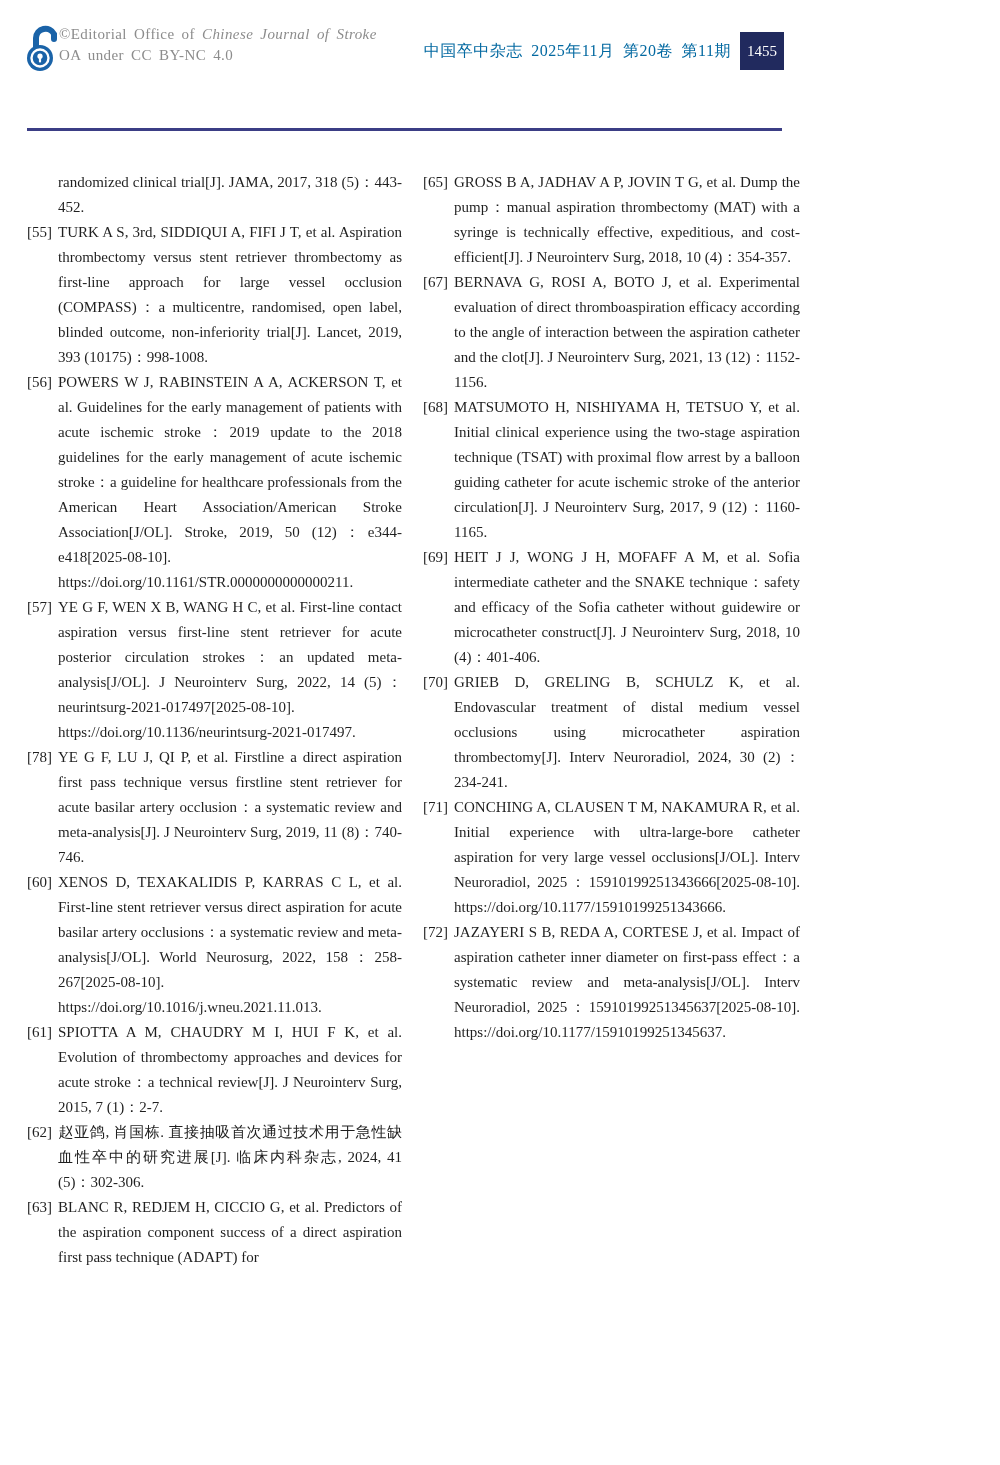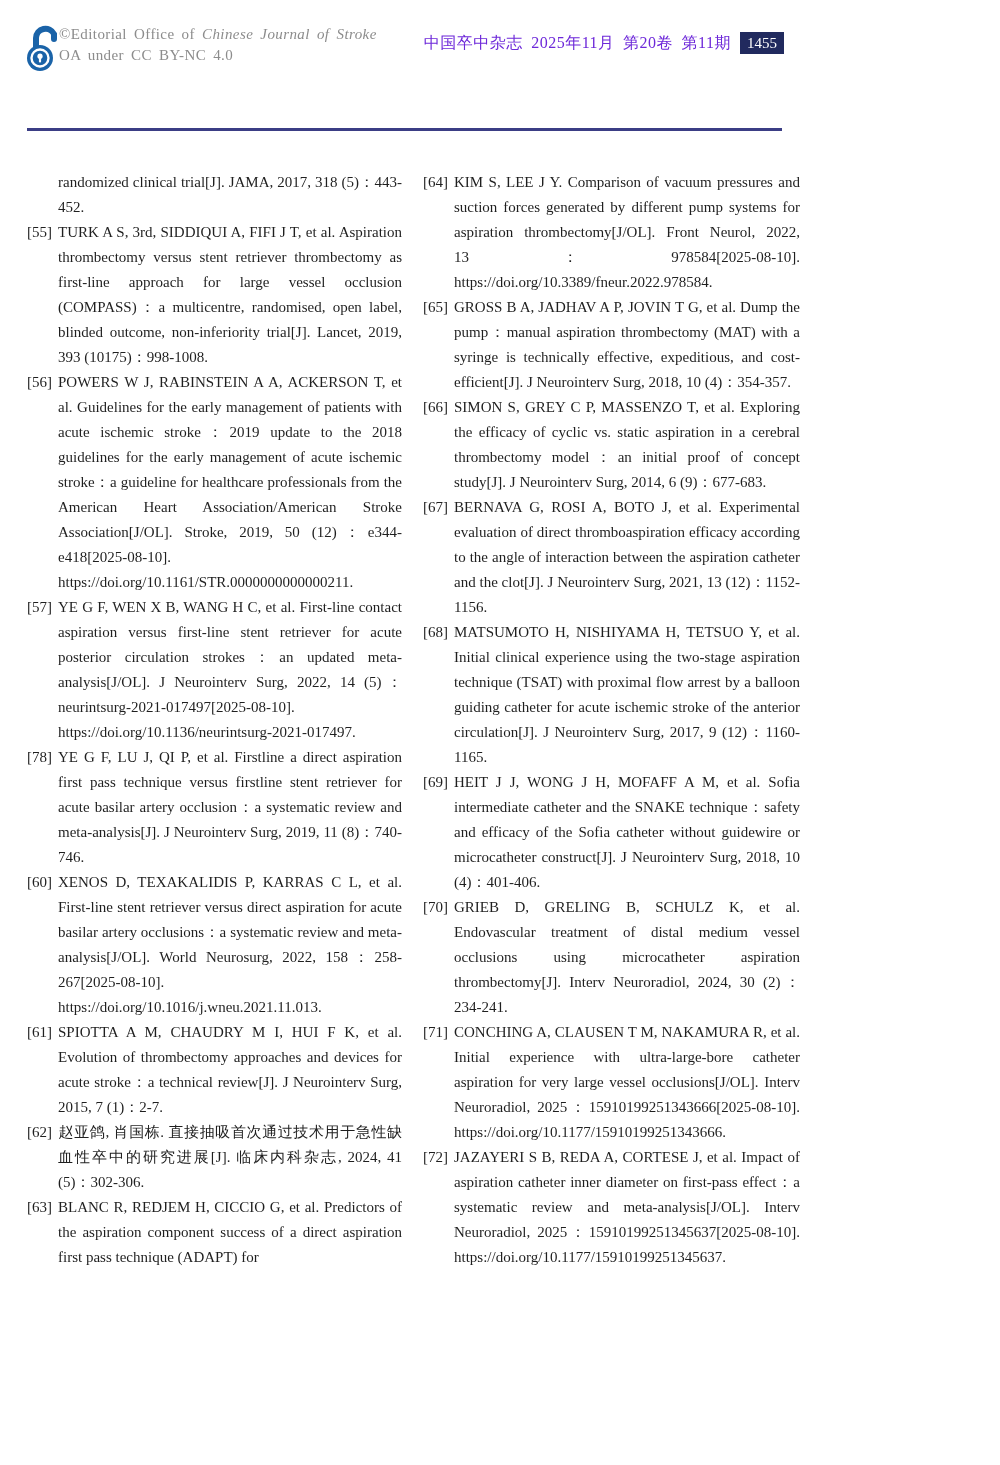--- a/index.html
+++ b/index.html
@@ -27,33 +27,33 @@
     word-spacing: 3px;
     white-space: nowrap;
   }
   .journal-italic { font-style: italic; }
   .header-right {
     position: absolute; right: 24px; top: 32px;
     display: flex; align-items: center;
     white-space: nowrap;
   }
   .issue-info {
-    color: #6d28d9;
+    color: #0369a1;
     font-size: 16px;
     letter-spacing: 0.5px;
     word-spacing: 4px;
     margin-right: 9px;
   }
   .page-number {
     display: inline-block;
     background: #212a5e;
     color: #ffffff;
     font-size: 15px;
     line-height: 22px;
-    padding: 0 7px;
+    padding: 8px 7px;
   }
   .rule {
     height: 3px;
     background: #3b3e85;
     margin: 0 26px 0 27px;
   }
   
   .columns {
     margin: 39px 0 0 27px;
     display: flex;
@@ -110,23 +110,21 @@
         <p class="ref"><span class="ref-label">[55]</span><span class="ref-text">TURK A S, 3rd, SIDDIQUI A, FIFI J T, et al. Aspiration thrombectomy versus stent retriever thrombectomy as first-line approach for large vessel occlusion (COMPASS)：a multicentre, randomised, open label, blinded outcome, non-inferiority trial[J]. Lancet, 2019, 393 (10175)：998-1008.</span></p>
         <p class="ref"><span class="ref-label">[56]</span><span class="ref-text">POWERS W J, RABINSTEIN A A, ACKERSON T, et al. Guidelines for the early management of patients with acute ischemic stroke：2019 update to the 2018 guidelines for the early management of acute ischemic stroke：a guideline for healthcare professionals from the American Heart Association/American Stroke Association[J/OL]. Stroke, 2019, 50 (12)：e344-e418[2025-08-10]. https://doi.org/10.1161/STR.0000000000000211.</span></p>
         <p class="ref"><span class="ref-label">[57]</span><span class="ref-text">YE G F, WEN X B, WANG H C, et al. First-line contact aspiration versus first-line stent retriever for acute posterior circulation strokes：an updated meta-analysis[J/OL]. J Neurointerv Surg, 2022, 14 (5)：neurintsurg-2021-017497[2025-08-10]. https://doi.org/10.1136/neurintsurg-2021-017497.</span></p>
         <p class="ref"><span class="ref-label">[78]</span><span class="ref-text">YE G F, LU J, QI P, et al. Firstline a direct aspiration first pass technique versus firstline stent retriever for acute basilar artery occlusion：a systematic review and meta-analysis[J]. J Neurointerv Surg, 2019, 11 (8)：740-746.</span></p>
         <p class="ref"><span class="ref-label">[60]</span><span class="ref-text">XENOS D, TEXAKALIDIS P, KARRAS C L, et al. First-line stent retriever versus direct aspiration for acute basilar artery occlusions：a systematic review and meta-analysis[J/OL]. World Neurosurg, 2022, 158：258-267[2025-08-10]. https://doi.org/10.1016/j.wneu.2021.11.013.</span></p>
         <p class="ref"><span class="ref-label">[61]</span><span class="ref-text">SPIOTTA A M, CHAUDRY M I, HUI F K, et al. Evolution of thrombectomy approaches and devices for acute stroke：a technical review[J]. J Neurointerv Surg, 2015, 7 (1)：2-7.</span></p>
         <p class="ref"><span class="ref-label">[62]</span><span class="ref-text">赵亚鸽, 肖国栋. 直接抽吸首次通过技术用于急性缺血性卒中的研究进展[J]. 临床内科杂志, 2024, 41 (5)：302-306.</span></p>
         <p class="ref"><span class="ref-label">[63]</span><span class="ref-text">BLANC R, REDJEM H, CICCIO G, et al. Predictors of the aspiration component success of a direct aspiration first pass technique (ADAPT) for</span></p>
       </div>
     <div class="col col-right">
-        <p class="ref"><span class="ref-label">[64]</span><span class="ref-text">KIM S, LEE J Y. Comparison of vacuum pressures and suction forces generated by different pump systems for aspiration thrombectomy[J/OL]. Front Neurol, 2022, 13：978584[2025-08-10]. https://doi.org/10.3389/fneur.2022.978584.</span></p>
         <p class="ref"><span class="ref-label">[65]</span><span class="ref-text">GROSS B A, JADHAV A P, JOVIN T G, et al. Dump the pump：manual aspiration thrombectomy (MAT) with a syringe is technically effective, expeditious, and cost-efficient[J]. J Neurointerv Surg, 2018, 10 (4)：354-357.</span></p>
-        <p class="ref"><span class="ref-label">[66]</span><span class="ref-text">SIMON S, GREY C P, MASSENZO T, et al. Exploring the efficacy of cyclic vs. static aspiration in a cerebral thrombectomy model：an initial proof of concept study[J]. J Neurointerv Surg, 2014, 6 (9)：677-683.</span></p>
         <p class="ref"><span class="ref-label">[67]</span><span class="ref-text">BERNAVA G, ROSI A, BOTO J, et al. Experimental evaluation of direct thromboaspiration efficacy according to the angle of interaction between the aspiration catheter and the clot[J]. J Neurointerv Surg, 2021, 13 (12)：1152-1156.</span></p>
         <p class="ref"><span class="ref-label">[68]</span><span class="ref-text">MATSUMOTO H, NISHIYAMA H, TETSUO Y, et al. Initial clinical experience using the two-stage aspiration technique (TSAT) with proximal flow arrest by a balloon guiding catheter for acute ischemic stroke of the anterior circulation[J]. J Neurointerv Surg, 2017, 9 (12)：1160-1165.</span></p>
         <p class="ref"><span class="ref-label">[69]</span><span class="ref-text">HEIT J J, WONG J H, MOFAFF A M, et al. Sofia intermediate catheter and the SNAKE technique：safety and efficacy of the Sofia catheter without guidewire or microcatheter construct[J]. J Neurointerv Surg, 2018, 10 (4)：401-406.</span></p>
         <p class="ref"><span class="ref-label">[70]</span><span class="ref-text">GRIEB D, GRELING B, SCHULZ K, et al. Endovascular treatment of distal medium vessel occlusions using microcatheter aspiration thrombectomy[J]. Interv Neuroradiol, 2024, 30 (2)：234-241.</span></p>
         <p class="ref"><span class="ref-label">[71]</span><span class="ref-text">CONCHING A, CLAUSEN T M, NAKAMURA R, et al. Initial experience with ultra-large-bore catheter aspiration for very large vessel occlusions[J/OL]. Interv Neuroradiol, 2025：15910199251343666[2025-08-10]. https://doi.org/10.1177/15910199251343666.</span></p>
         <p class="ref"><span class="ref-label">[72]</span><span class="ref-text">JAZAYERI S B, REDA A, CORTESE J, et al. Impact of aspiration catheter inner diameter on first-pass effect：a systematic review and meta-analysis[J/OL]. Interv Neuroradiol, 2025：15910199251345637[2025-08-10]. https://doi.org/10.1177/15910199251345637.</span></p>
       </div>
   </main>
 
 </div>

